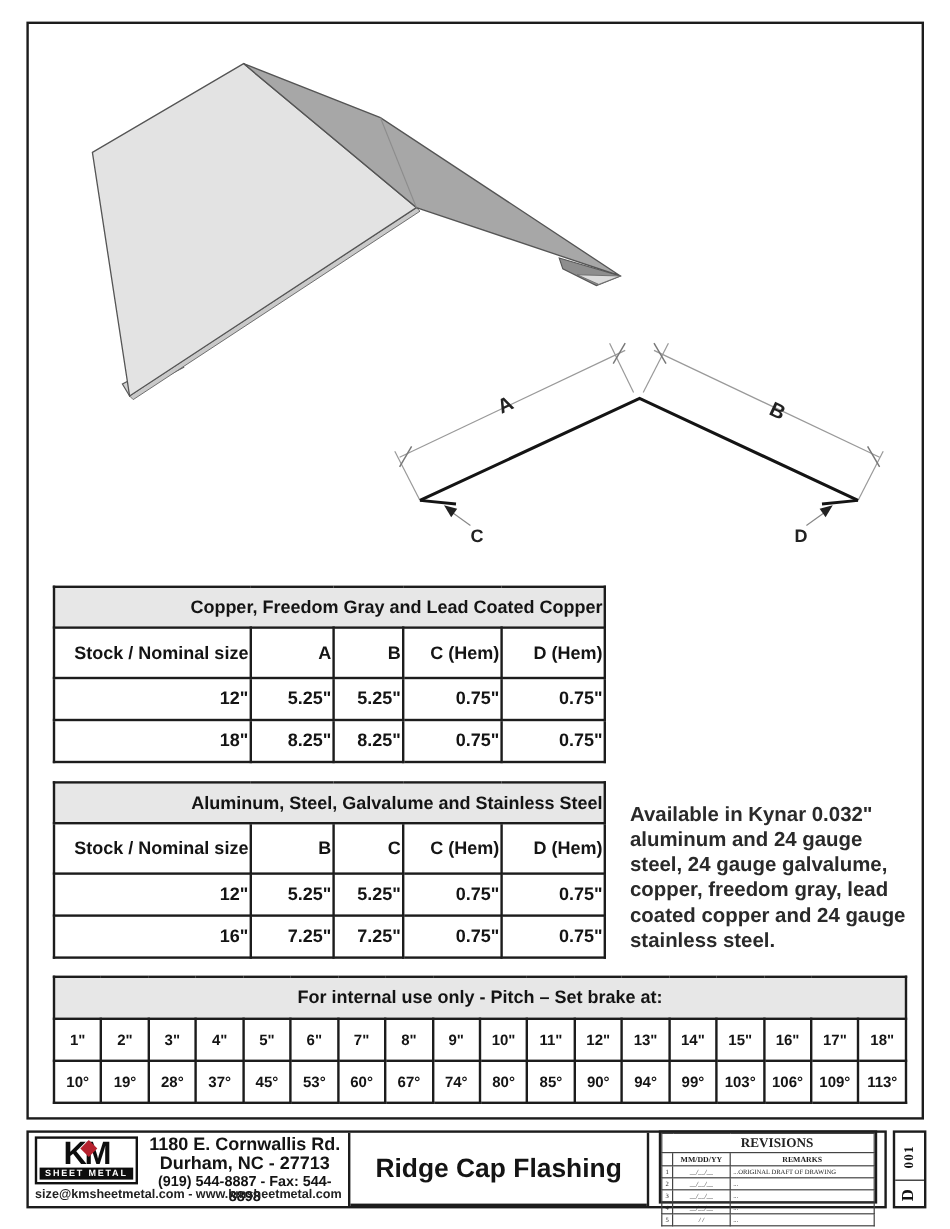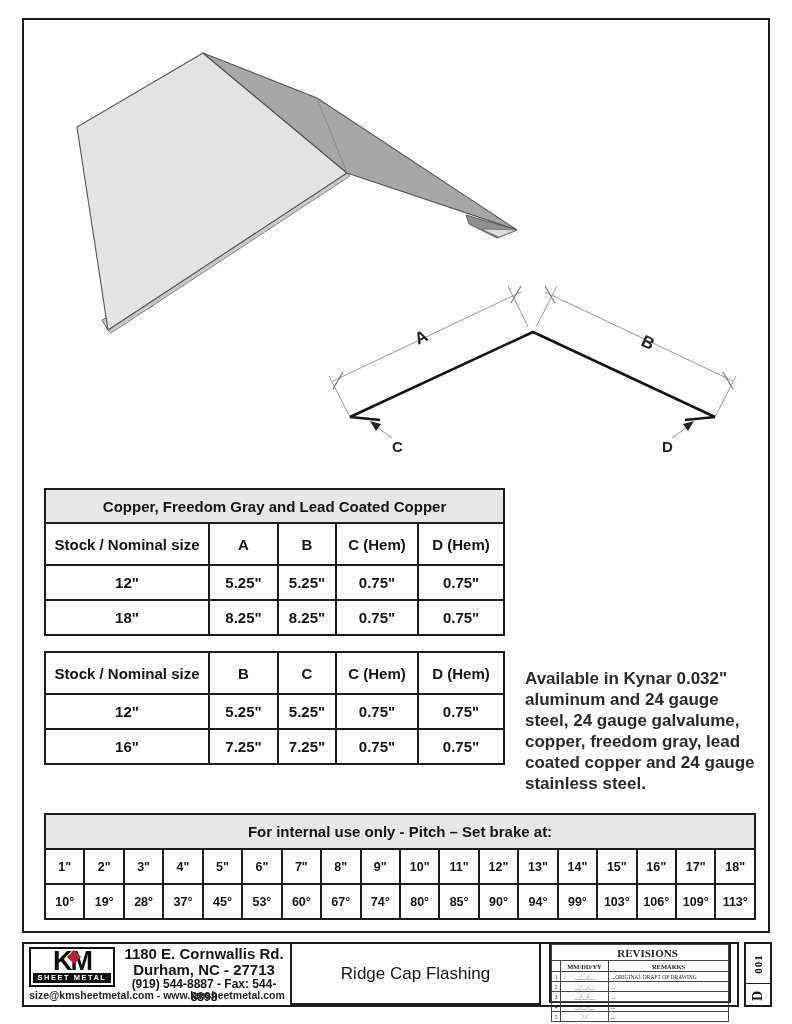--- a/index.html
+++ b/index.html
@@ -5,21 +5,21 @@
   html,body{margin:0;padding:0;}
   body{
     width:792px;height:1024px;position:relative;background:#ffffff;
     font-family:"Liberation Sans", sans-serif;color:#111;overflow:hidden;
   }
   .abs{position:absolute;}
   
   .main-border{left:22px;top:18px;width:744px;height:911px;border:2px solid #1c1c1c;}
   
   table{border-collapse:collapse;table-layout:fixed;}
-  .spec-table td{border:2px solid #1c1c1c;text-align:center;font-weight:bold;color:#141414;overflow:hidden;white-space:nowrap;}
+  .spec-table td{border:2px solid #1c1c1c;text-align:right;font-weight:bold;color:#141414;overflow:hidden;white-space:nowrap;}
   .spec-table .t-title{background:#e7e7e7;font-size:15px;height:30px;}
   .spec-table .t-head{font-size:15px;height:38px;}
   .spec-table .t-cell{font-size:15px;height:31px;}
   
   .pitch-table td{border:2px solid #1c1c1c;text-align:center;font-weight:bold;color:#141414;white-space:nowrap;margin-top:10px;}
   .pitch-table .t-title{background:#e7e7e7;font-size:15px;height:31px;}
   .pitch-table .t-in{font-size:12.5px;height:31px;}
   .pitch-table .t-deg{font-size:12.5px;height:31px;}
   
   .note{left:525px;top:668px;width:238px;font-size:17px;font-weight:bold;color:#2a2a2a;line-height:21px;letter-spacing:0px;}
@@ -30,21 +30,21 @@
   .f-rev-sec{flex:1;position:relative;}
   .logo-box{position:absolute;left:5px;top:3px;width:86px;height:40px;border:2px solid #111;box-sizing:border-box;text-align:center;}
   .logo-km{font-size:27px;font-weight:900;letter-spacing:-2px;line-height:24px;color:#0d0d0d;position:relative;}
   .logo-diamond{position:absolute;left:38px;top:3px;width:10px;height:10px;background:#b5212e;transform:rotate(45deg);}
   .logo-bar{position:absolute;left:2px;right:2px;bottom:2px;background:#0d0d0d;color:#fff;font-size:7.5px;font-weight:bold;letter-spacing:1.5px;line-height:10px;}
   .f-email{position:absolute;left:0px;top:45px;width:266px;text-align:center;font-size:10.5px;font-weight:bold;color:#222;}
   .f-addr{position:absolute;left:96px;top:2px;width:168px;text-align:center;color:#141414;}
   .f-addr .a1{font-size:15px;font-weight:bold;line-height:16px;}
   .f-addr .a2{font-size:15px;font-weight:bold;line-height:16px;}
   .f-addr .a3{font-size:12px;font-weight:bold;line-height:13px;}
-  .f-main-title{flex:1.05;display:flex;align-items:center;justify-content:center;font-size:17px;font-weight:normal;border-bottom:2px solid #1c1c1c;color:#141414;}
+  .f-main-title{flex:1.05;display:flex;align-items:center;justify-content:center;font-size:22px;font-weight:bold;border-bottom:2px solid #1c1c1c;color:#141414;}
   .f-sub-title{flex:0.95;display:flex;align-items:center;justify-content:center;font-size:15px;font-weight:bold;color:#141414;}
   .rev-box{position:absolute;left:8px;top:-2px;width:182px;height:61px;border:2px solid #1c1c1c;box-sizing:border-box;font-family:"Liberation Serif", serif;}
   .rev-table{width:100%;}
   .rev-table td{border:1px solid #444;color:#222;overflow:hidden;white-space:nowrap;}
   .rev-title{text-align:center;font-weight:bold;font-size:11px;height:13px;padding-left:16px;}
   .rev-head{text-align:center;font-size:6.5px;font-weight:bold;height:8px;}
   .rev-row td{font-size:5.5px;height:7px;}
   .rev-num{text-align:center;}
   .rev-date{text-align:center;font-style:italic;color:#555;}
   .rev-remark{padding-left:2px;color:#444;}
@@ -141,20 +141,23 @@
 
 <table class="abs spec-table" style="left:44px;top:651px;width:459px;">
   <colgroup>
       <col style="width:164px">
       <col style="width:69px">
       <col style="width:58px">
       <col style="width:82px">
       <col style="width:86px">
     </colgroup>
   <tbody>
+      <tr>
+        <td class="t-title" colspan="5">Aluminum, Steel, Galvalume and Stainless Steel</td>
+      </tr>
   <tr>
     <td class="t-head">Stock / Nominal size</td>
     <td class="t-head">B</td>
     <td class="t-head">C</td>
     <td class="t-head">C (Hem)</td>
     <td class="t-head">D (Hem)</td>
   </tr>
   <tr>
     <td class="t-cell">12"</td>
     <td class="t-cell">5.25"</td>

